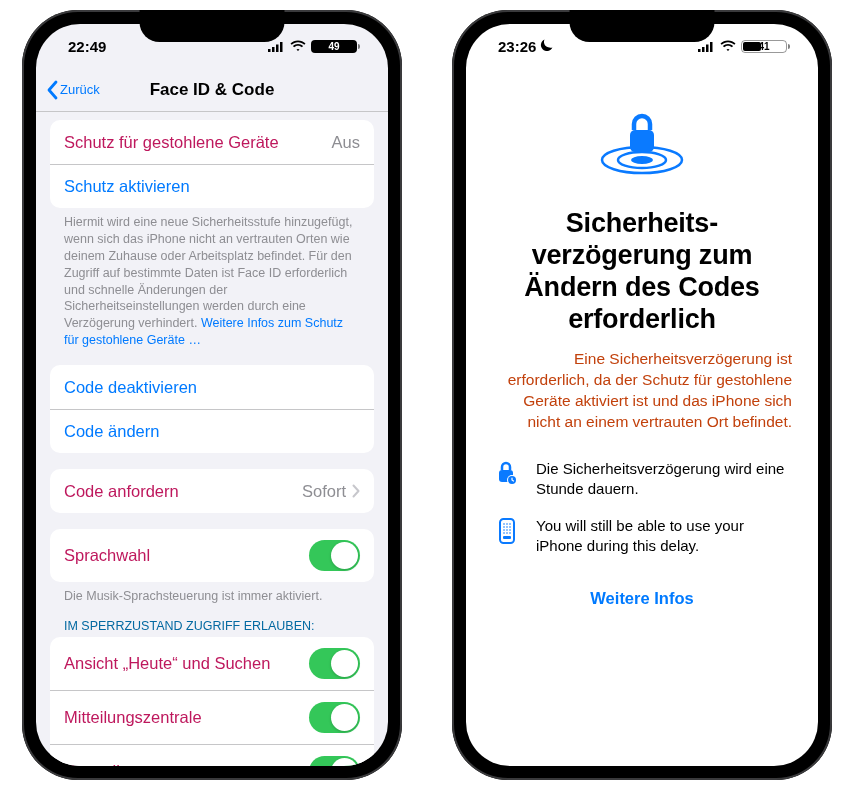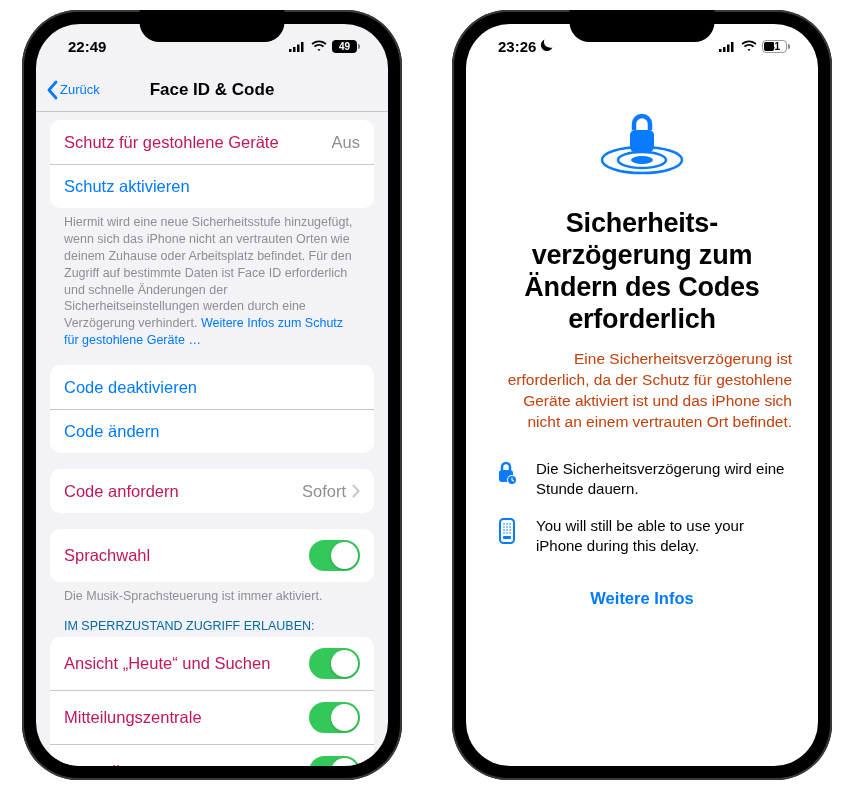--- a/index.html
+++ b/index.html
@@ -174,21 +174,21 @@
     font-weight: 600;
     background: none;
     border: none;
     padding: 16px 0 8px 0;
     margin-bottom: 20px;
   }
   .battery-badge {
     display:flex; align-items:center; gap:1px;
   }
   .battery-box {
-    width:25px; height:13px; border-radius:4px; background:#000; color:#fff;
+    width:46px; height:13px; border-radius:4px; background:#000; color:#fff;
     font-size:10px; font-weight:700; display:flex; align-items:center; justify-content:center;
     position:relative;
   }
   .battery-box.frame {
     background:transparent; border:1px solid rgba(0,0,0,0.4); color:#000;
   }
   .battery-box.frame::before{
     content:""; position:absolute; left:1px; top:1px; bottom:1px; width:42%; background:#000; border-radius:2px;
   }
   .battery-nub { width:2px; height:5px; background:rgba(0,0,0,0.5); border-radius:0 2px 2px 0;}

